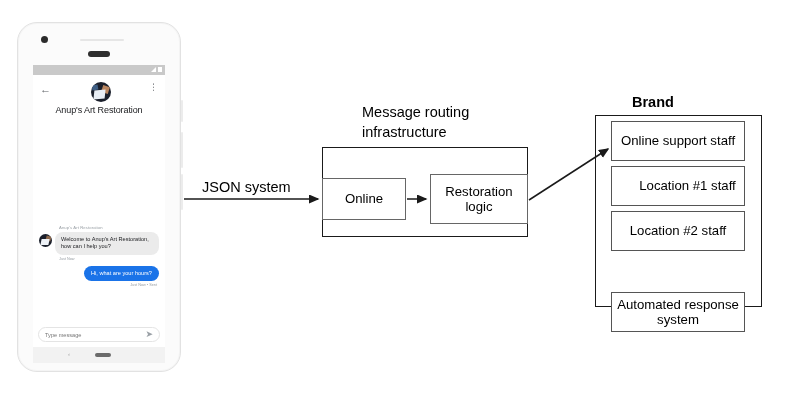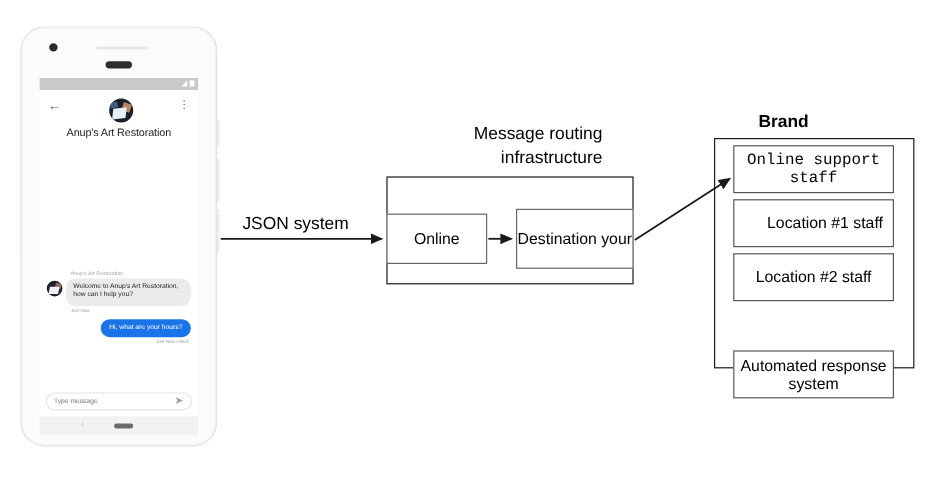--- a/index.html
+++ b/index.html
@@ -325,21 +325,21 @@
 
   #infra-outer {
     left: 322px;
     top: 147px;
     width: 206px;
     height: 90px;
   }
   #infra-title {
     left: 362px;
     top: 102px;
-    text-align: right;
+    text-align: left;
     width: 140px;
     line-height: 20px;
     white-space: normal;
   }
   #webhook-box {
     left: 322px;
     top: 178px;
     width: 84px;
     height: 42px;
   }
@@ -361,21 +361,21 @@
     width: 167px;
     height: 192px;
   }
   .brand-item {
     left: 611px;
     width: 134px;
     height: 40px;
     border: 1.6px solid #555555;
     box-shadow: 0 0 0 0 transparent;
   }
-  #brand-item-0 { top: 121px; font-family: Liberation Mono, monospace; }
+  #brand-item-0 { top: 121px; }
   #brand-item-1 { top: 166px; padding-left: 19px; }
   #brand-item-2 { top: 211px; }
   #brand-item-3 { top: 256px; margin-top: 36px; }
 
   
   #arrow-layer {
     position: absolute;
     left: 0; top: 0;
     width: 785px;
     height: 401px;
@@ -453,21 +453,21 @@
 </div>
 
 <div class="dg-label" id="json-label">JSON system</div>
 
 <div class="dg-label" id="infra-title">Message routing infrastructure</div>
 
 <div class="box" id="infra-outer"></div>
 
 <div class="box grayish" id="webhook-box">Online</div>
 
-<div class="box grayish" id="destination-box">Destination your</div>
+<div class="box grayish" id="destination-box">Restoration logic</div>
 
 <div class="dg-label" id="brand-title">Brand</div>
 
 <div class="box" id="brand-outer"></div>
 
 <div class="box brand-item" id="brand-item-0">Online support staff</div>
 <div class="box brand-item" id="brand-item-1">Location #1 staff</div>
 <div class="box brand-item" id="brand-item-2">Location #2 staff</div>
 <div class="box brand-item" id="brand-item-3">Automated response system</div>
 

